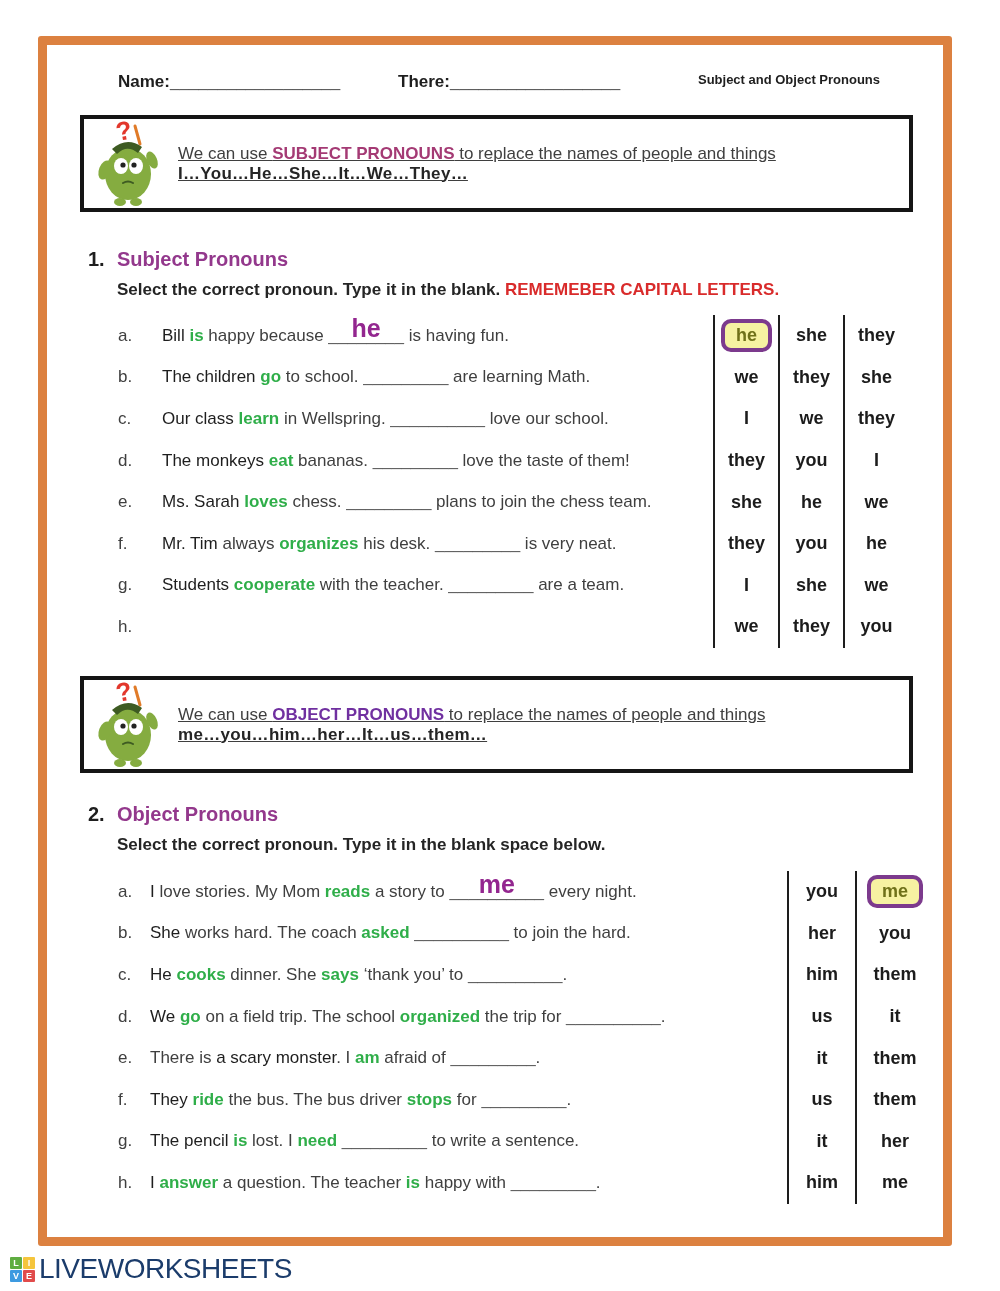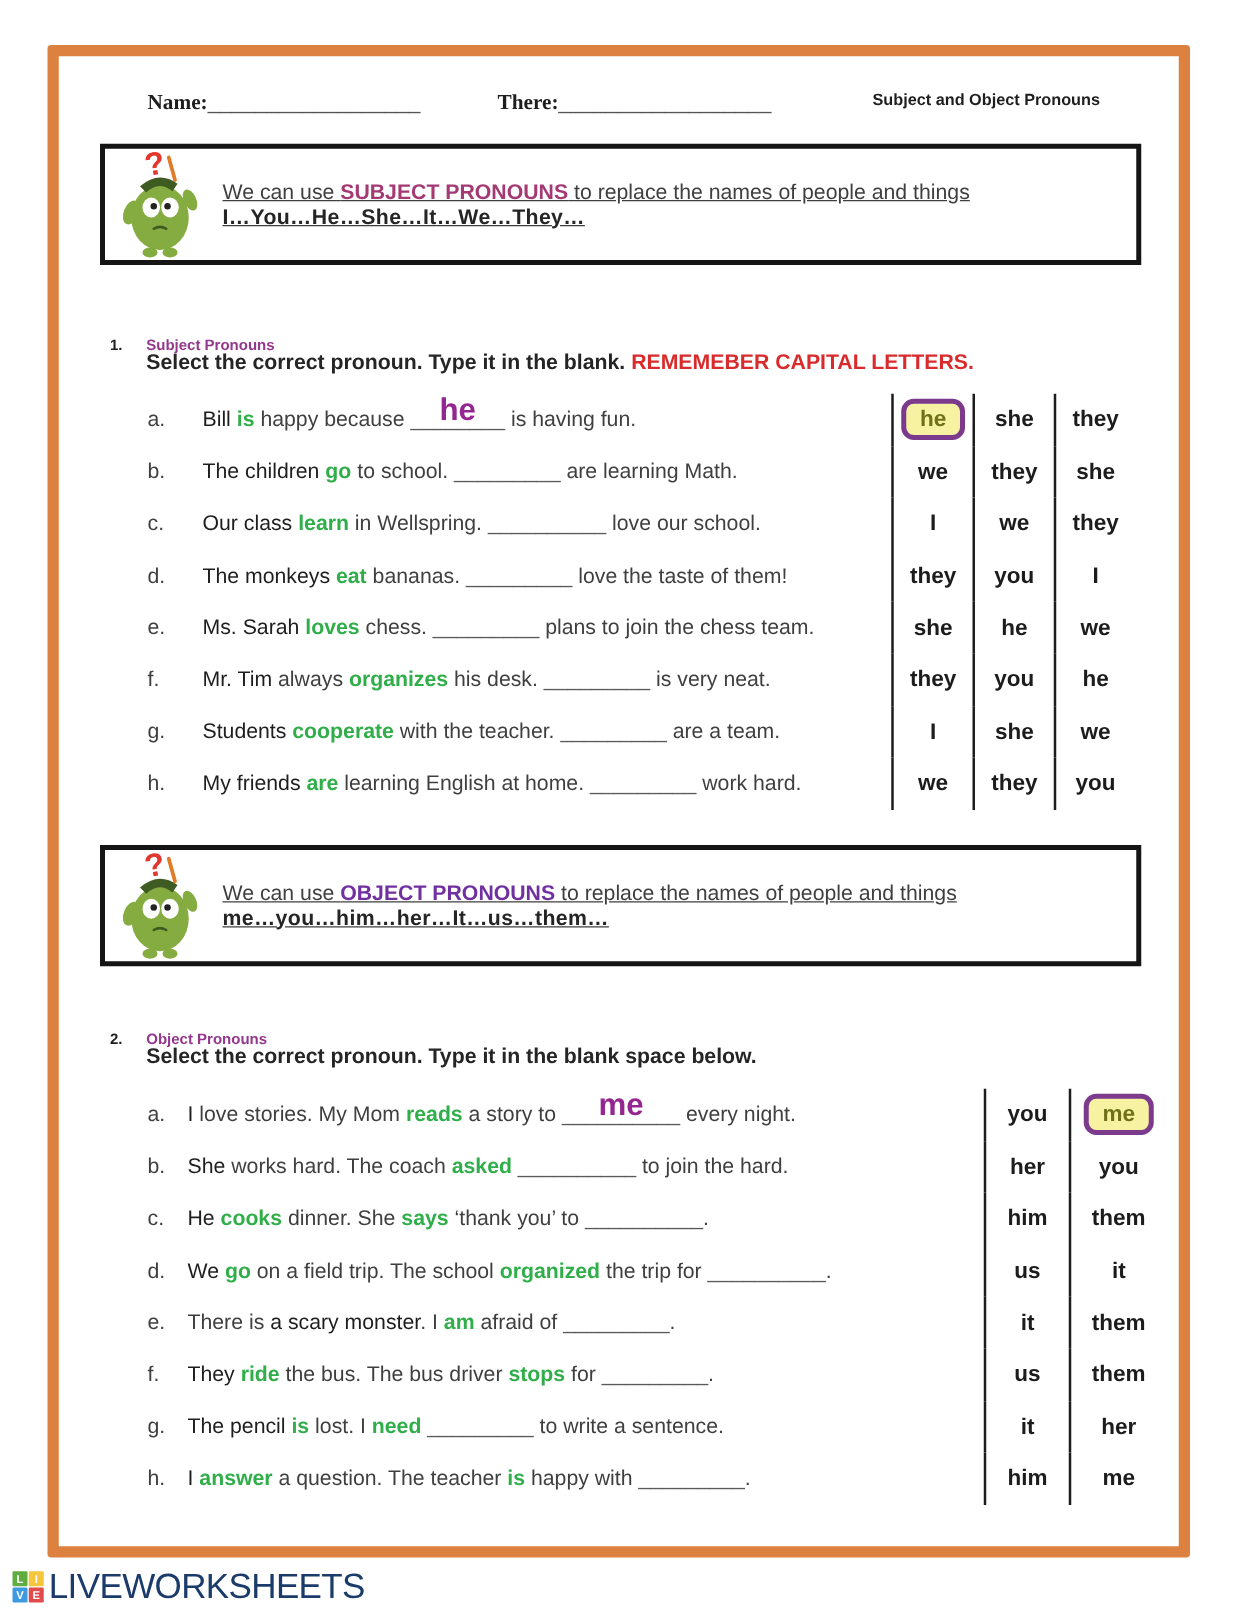--- a/index.html
+++ b/index.html
@@ -8,36 +8,36 @@
     width:1000px; height:1291px; background:#ffffff; position:relative;
     font-family:"Liberation Sans", sans-serif; overflow:hidden;
     color:#3f3f3f;
   }
   .frame {
     position:absolute; left:38px; top:36px; width:914px; height:1210px;
     border:9px solid var(--frame-orange,#DC8140); border-radius:3px;
   }
   
   .hdr-item { position:absolute; top:72px; font-size:17px; white-space:nowrap; }
-  .hdr-label { font-weight:bold; color:#1e1e1e;font-family:Liberation Serif, serif; }
+  .hdr-label { font-weight:bold; color:#1e1e1e; }
   .hdr-blank { color:#555; letter-spacing:0px; }
   .hdr-title { position:absolute; top:72px; right:120px; font-size:13px; font-weight:bold; color:#1e1e1e; white-space:nowrap; }
   
   .info-box {
     position:absolute; left:80px; width:833px; height:97px;
     border:4px solid #151515; background:#fff; display:flex; align-items:center;
   }
   .mascot { width:86px; flex:0 0 86px; display:flex; justify-content:center; align-items:flex-end; height:100%; }
   .info-text { flex:1; padding-left:8px;text-decoration:underline; }
   .info-line1 { font-size:17px; color:#3f3f3f; }
   .hl-subject { font-weight:bold; color:var(--subject-highlight,#A43A74); }
   .hl-object  { font-weight:bold; color:var(--object-highlight,#7030A0); }
   .info-line2 { font-size:17px; font-weight:bold; color:#252525; letter-spacing:0.3px; }
   
-  .sec-head { position:absolute; left:88px; font-size:12px; font-weight:bold; white-space:nowrap;margin-top:21px; }
+  .sec-head { position:absolute; left:88px; font-size:20px; font-weight:bold; white-space:nowrap; }
   .sec-num { color:#1e1e1e; display:inline-block; width:29px; }
   .sec-title { color:var(--heading-purple,#93388C); }
   .sec-instr { position:absolute; left:117px; font-size:17px; font-weight:bold; color:#252525; white-space:nowrap; }
   .warn { color:var(--warning-red,#D92B2B); }
   
   .rows { position:absolute; left:80px; width:833px; }
   #sec1-rows { top:315px; }
   #sec2-rows { top:871px; }
   .ws-row { position:relative; height:41.6px; }
   .row-letter { position:absolute; left:38px; top:50%; transform:translateY(-50%); font-size:17px; color:#3f3f3f; }
@@ -218,21 +218,20 @@
         <div class="opt-cell">
           <span>she</span>
         </div>
         <div class="opt-cell">
           <span>we</span>
         </div>
       </div>
     </div>
     <div class="ws-row">
       <span class="row-letter">h.</span>
-      <span class="row-sentence"><span class="b">My friends</span><span> </span><span class="v">are</span><span> learning English at home. </span><span class="blank">_________</span><span> work hard.</span></span>
       <div class="opts opts-3">
         <div class="opt-cell">
           <span>we</span>
         </div>
         <div class="opt-cell">
           <span>they</span>
         </div>
         <div class="opt-cell">
           <span>you</span>
         </div>

